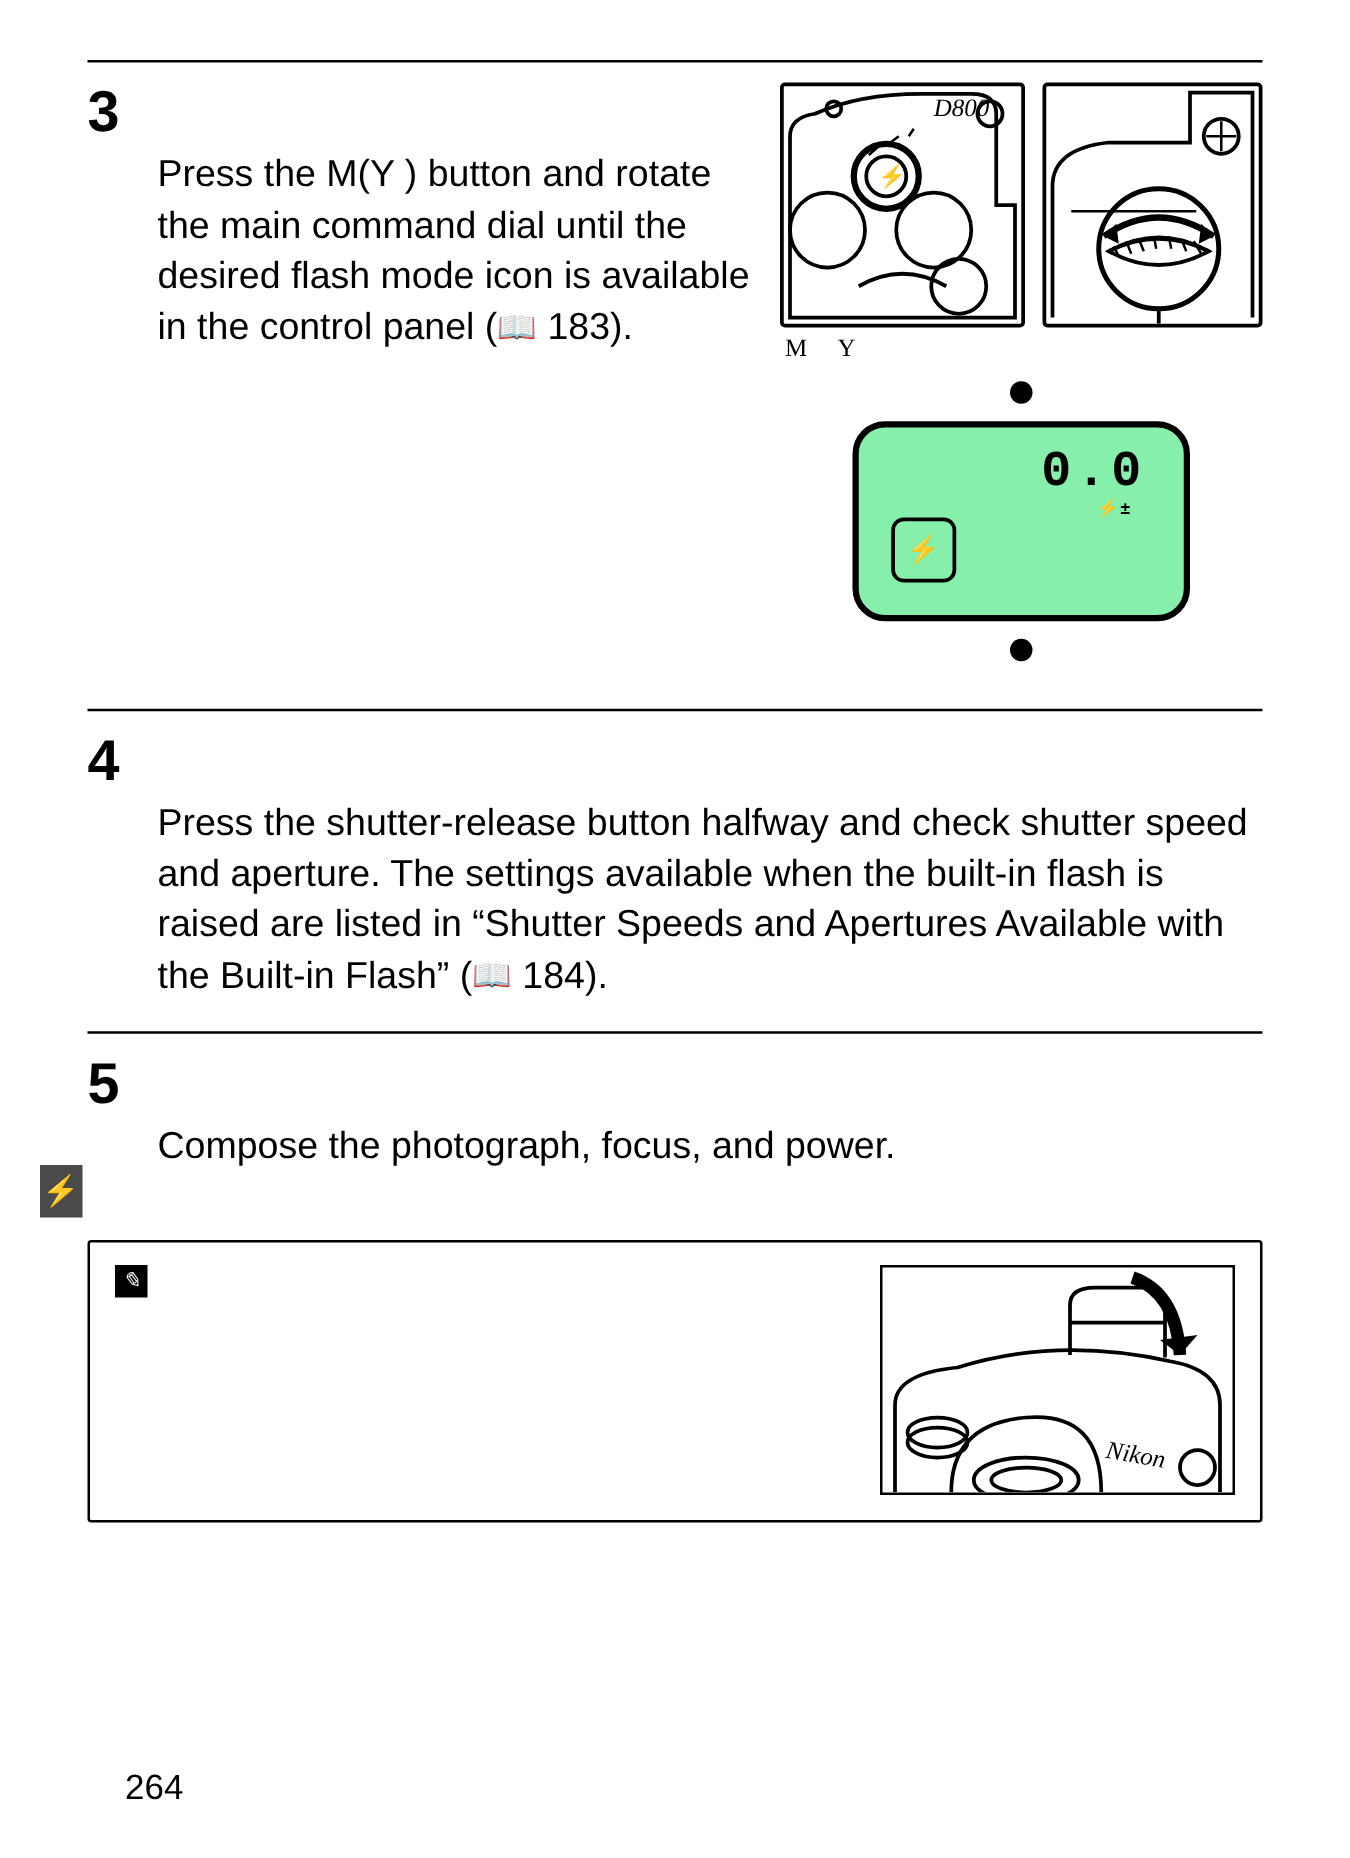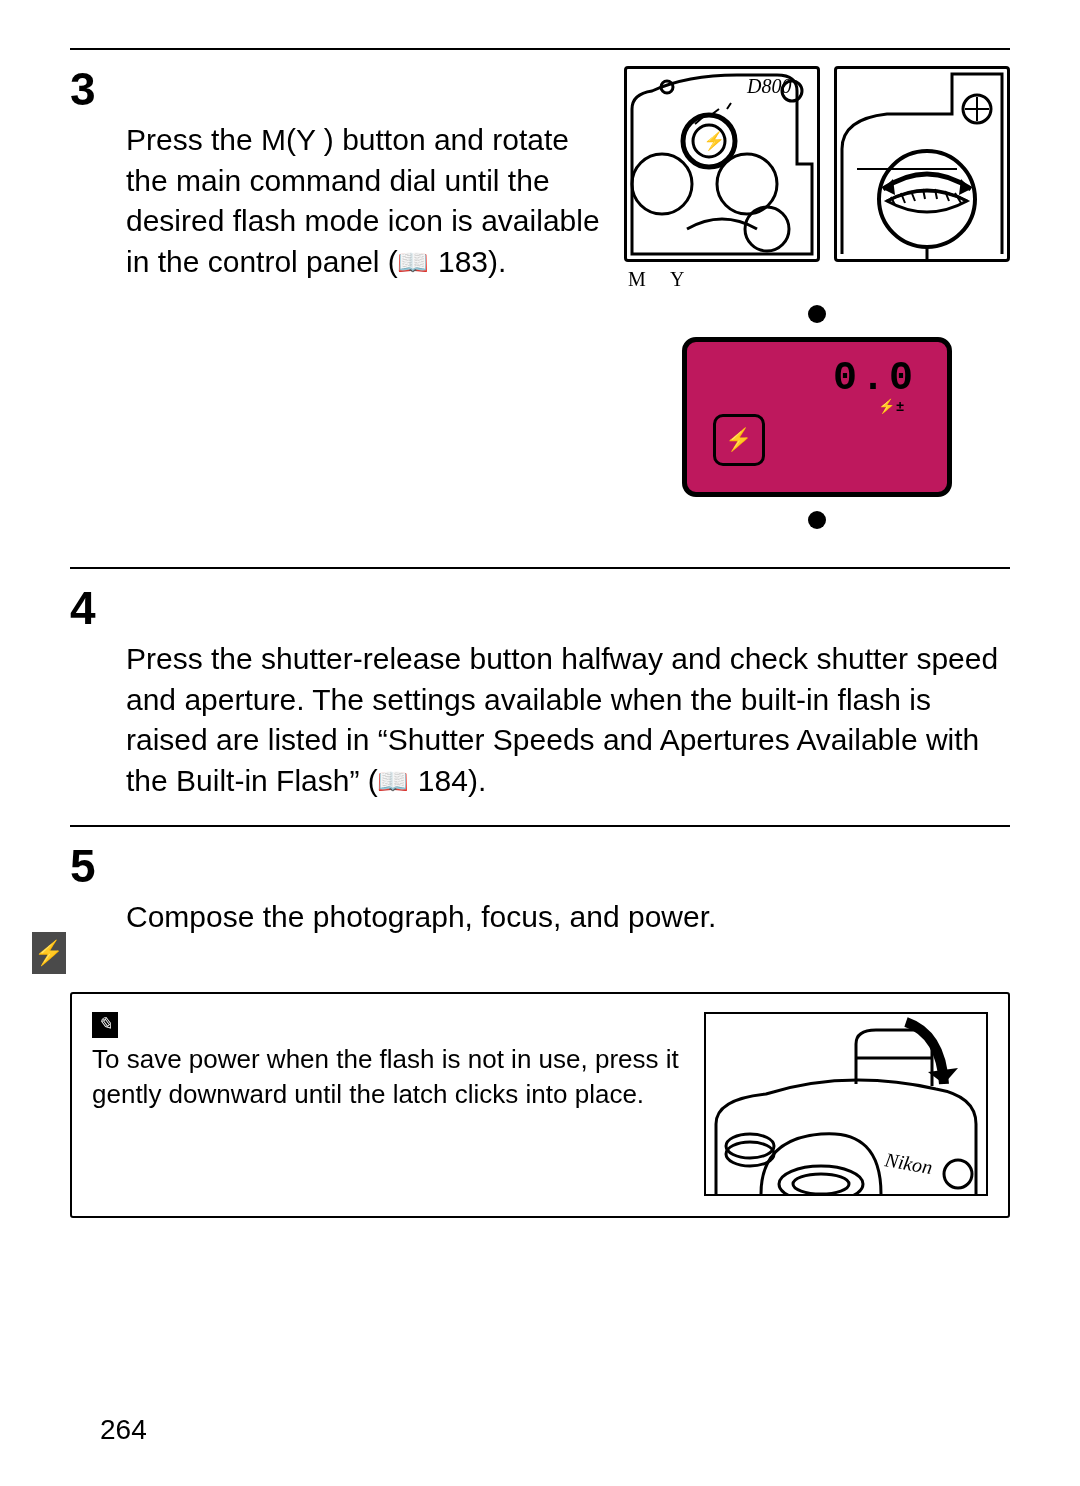--- a/index.html
+++ b/index.html
@@ -74,24 +74,24 @@
     margin: 6px 0 0 4px;
     letter-spacing: 10px;
   }
   .dot {
     width: 18px; height: 18px; border-radius: 50%; background:#000;
     margin: 14px auto;
   }
   .lcd-panel {
     width: 260px; height: 150px;
     border: 5px solid #000;
-    border-radius: 14px;
+    border-radius: 26px;
     margin: 0 auto;
     position: relative;
-    background:#be185d;
+    background:#86efac;
     text-align:right;
   }
   .lcd-digits {
     position:absolute; right:30px; top:14px;
     font-family: "DSEG7", "Courier New", monospace;
     font-size: 40px; letter-spacing: 4px;
     font-weight: 700;
   }
   .lcd-tiny {
     position:absolute; right:42px; top:56px;
@@ -260,21 +260,20 @@
     </div>
   </div>
 
   <div class="side-tab">⚡</div>
 
   <div class="note-box">
     <div class="note-text">
       <div class="note-title-row">
         <span class="note-icon">✎</span>
       </div>
-      <div>To save power when the flash is not in use, press it gently downward until the latch clicks into place.</div>
     </div>
     <div class="note-img">
       <svg viewBox="0 0 280 180" width="280" height="180">
         <g fill="none" stroke="#000" stroke-width="3">
 
           <path d="M10 180 L10 110 Q10 85 60 80 Q140 55 230 75 Q270 82 270 110 L270 180"></path>
           <path d="M55 180 Q55 125 115 120 Q175 115 175 180"></path>
           <ellipse cx="115" cy="170" rx="42" ry="18"></ellipse>
           <ellipse cx="115" cy="170" rx="28" ry="10"></ellipse>
 

